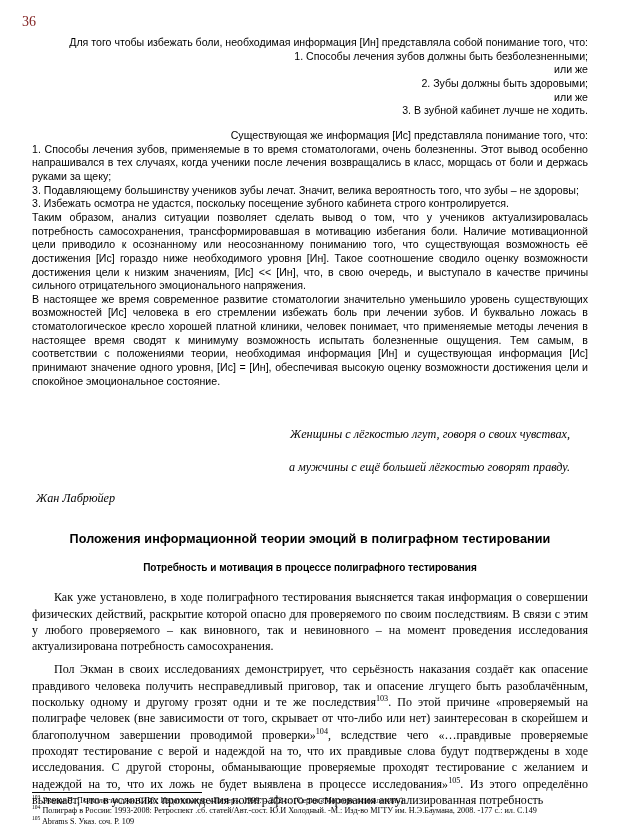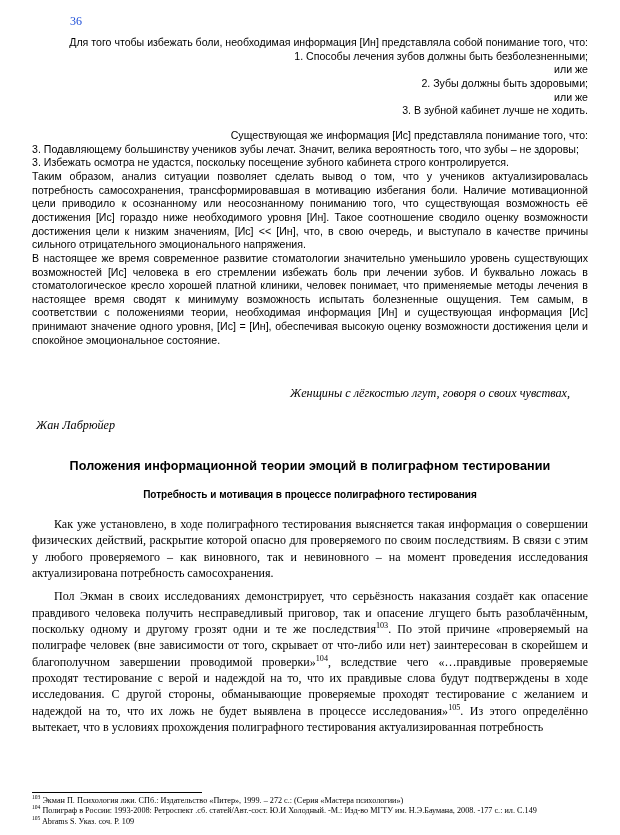--- a/index.html
+++ b/index.html
@@ -20,23 +20,22 @@
     width: 620px;
     height: 835px;
     box-sizing: border-box;
     padding: 0;
   }
   .page-number {
     position: absolute;
     top: 14px;
     left: 22px;
     font-family: "Liberation Serif", serif;
-    font-size: 12px;
-    color: #1d4ed8;
-    margin-left: 48px;
+    font-size: 14px;
+    color: #7f1d1d;
   }
   .content {
     position: absolute;
     top: 36px;
     left: 32px;
     width: 556px;
   }
   p {
     margin: 0;
     font-size: 11.4px;
@@ -139,29 +138,31 @@
     <p class="sans-block">Для того чтобы избежать боли, необходимая информация [Ин] представляла собой понимание того, что:</p>
     <p class="sans-block">1. Способы лечения зубов должны быть безболезненными;</p>
     <p class="sans-block">или же</p>
     <p class="sans-block">2. Зубы должны быть здоровыми;</p>
     <p class="sans-block">или же</p>
     <p class="sans-block">3. В зубной кабинет лучше не ходить.</p>
 
     <div class="gap-m"></div>
 
     <p class="sans-block">Существующая же информация [Ис] представляла понимание того, что:</p>
+    <p class="sans">1. Способы лечения зубов, применяемые в то время стоматологами, очень болезненны. Этот вывод особенно напрашивался в тех случаях, когда ученики после лечения возвращались в класс, морщась от боли и держась руками за щеку;</p>
     <p class="sans">3. Подавляющему большинству учеников зубы лечат. Значит, велика вероятность того, что зубы – не здоровы;</p>
     <p class="sans">3. Избежать осмотра не удастся, поскольку посещение зубного кабинета строго контролируется.</p>
 
     <p class="sans">Таким образом, анализ ситуации позволяет сделать вывод о том, что у учеников актуализировалась потребность самосохранения, трансформировавшая в мотивацию избегания боли. Наличие мотивационной цели приводило к осознанному или неосознанному пониманию того, что существующая возможность её достижения [Ис] гораздо ниже необходимого уровня [Ин]. Такое соотношение сводило оценку возможности достижения цели к низким значениям, [Ис] &lt;&lt; [Ин], что, в свою очередь, и выступало в качестве причины сильного отрицательного эмоционального напряжения.</p>
     <p class="sans">В настоящее же время современное развитие стоматологии значительно уменьшило уровень существующих возможностей [Ис] человека в его стремлении избежать боль при лечении зубов. И буквально ложась в стоматологическое кресло хорошей платной клиники, человек понимает, что применяемые методы лечения в настоящее время сводят к минимуму возможность испытать болезненные ощущения. Тем самым, в соответствии с положениями теории, необходимая информация [Ин] и существующая информация [Ис] принимают значение одного уровня, [Ис] = [Ин], обеспечивая высокую оценку возможности достижения цели и спокойное эмоциональное состояние.</p>
 
     <div class="gap-xl"></div>
 
     <p class="epigraph">Женщины с лёгкостью лгут, говоря о своих чувствах,</p>
+    <p class="epigraph">а мужчины с ещё большей лёгкостью говорят правду.</p>
     <p class="epigraph-author">Жан Лабрюйер</p>
 
     <div class="gap-xl"></div>
 
     <h2 class="section-title">Положения информационной теории эмоций в полиграфном тестировании</h2>
 
     <div class="gap-l"></div>
 
     <h3 class="subsection-title">Потребность и мотивация в процессе полиграфного тестирования</h3>
 

